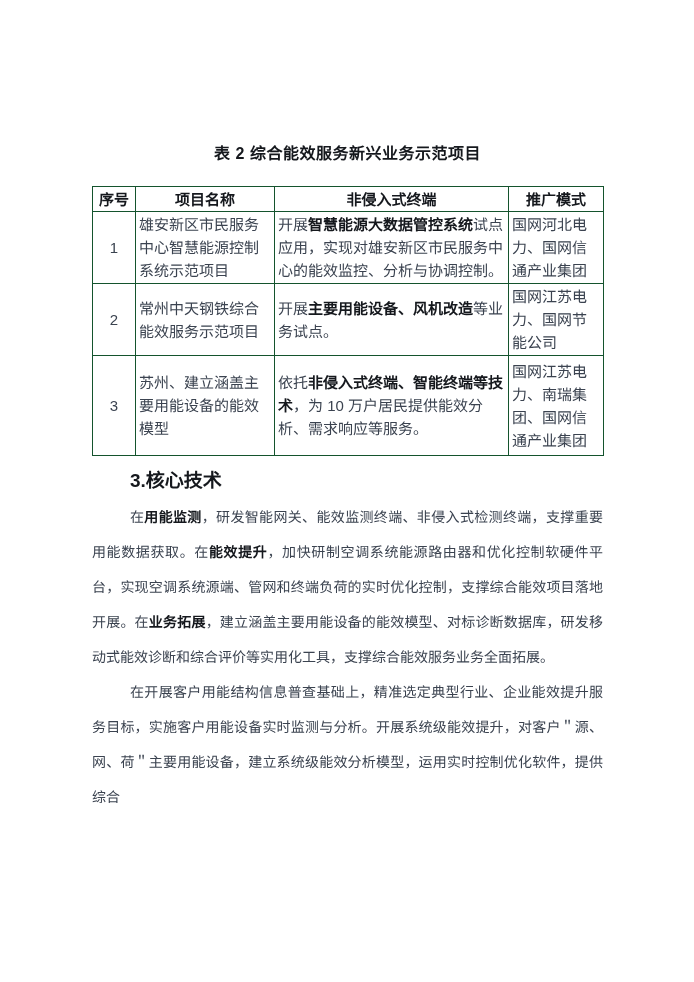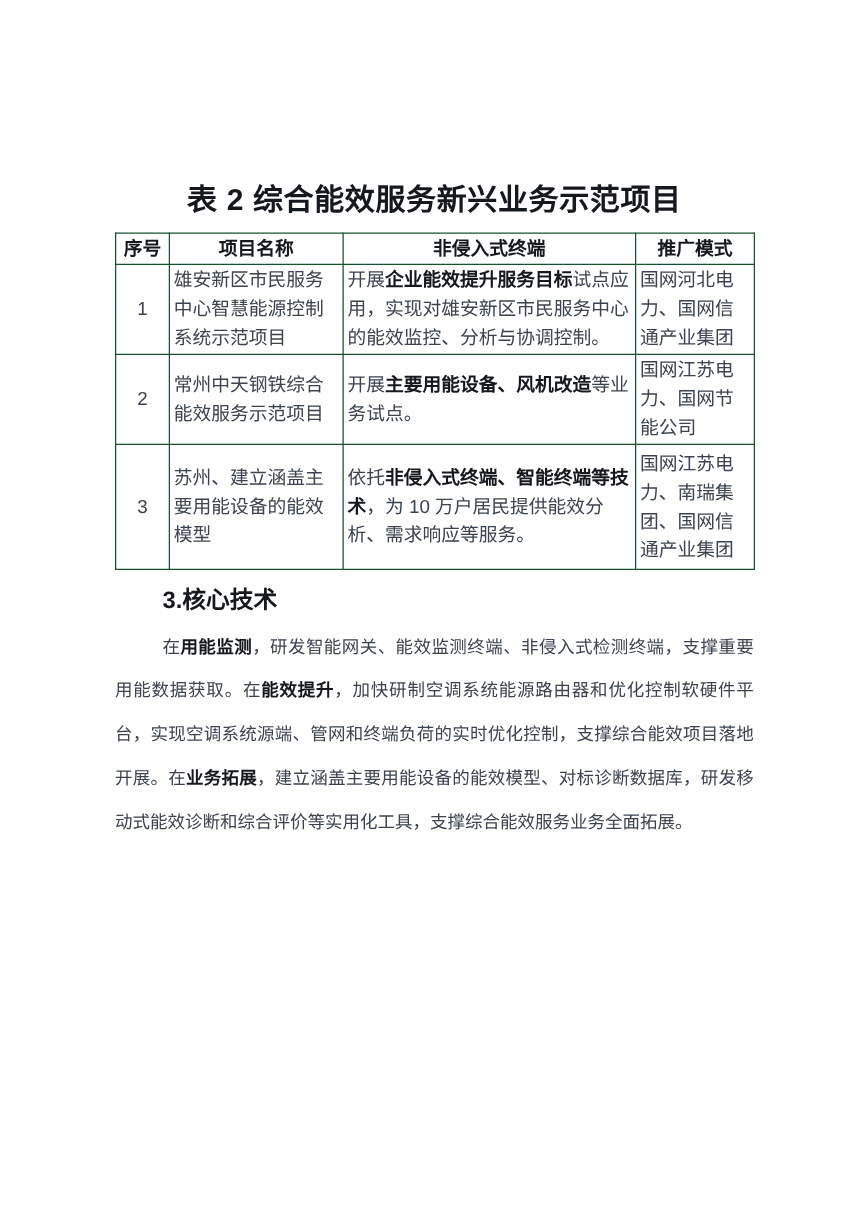--- a/index.html
+++ b/index.html
@@ -10,25 +10,25 @@
     font-family:"Liberation Sans","DejaVu Sans",sans-serif;
     color:#3b4350;
     overflow:hidden;
   }
   .content {
     position:absolute;
     left:92px; top:140px;
     width:511px;
   }
   .doc-title {
-    font-size:24px;
+    font-size:16px;
     font-weight:bold;
     color:#15181d;
     text-align:center;
-    margin:0 0 11px 0;
+    margin:0 0 22px 0;
     letter-spacing:0.5px;
   }
   table.projects {
     border-collapse:collapse;
     width:100%;
     table-layout:fixed;
   }
   table.projects th, table.projects td {
     border:1px solid #14532d;
     font-size:15px;
@@ -87,36 +87,37 @@
           <th>序号</th>
           <th>项目名称</th>
           <th>非侵入式终端</th>
           <th>推广模式</th>
         </tr>
       </thead>
       <tbody>
         <tr class="r1">
           <td class="c-no">1</td>
           <td class="c-name">雄安新区市民服务中心智慧能源控制系统示范项目</td>
-          <td class="c-content"><span>开展</span><span class="bold">企业能效提升服务目标</span><span>试点应用，实现对雄安新区市民服务中心的能效监控、分析与协调控制。</span></td>
+          <td class="c-content"><span>开展</span><span class="bold">智慧能源大数据管控系统</span><span>试点应用，实现对雄安新区市民服务中心的能效监控、分析与协调控制。</span></td>
           <td class="c-unit">国网河北电力、国网信通产业集团</td>
         </tr>
         <tr class="r2">
           <td class="c-no">2</td>
           <td class="c-name">常州中天钢铁综合能效服务示范项目</td>
           <td class="c-content"><span>开展</span><span class="bold">主要用能设备、风机改造</span><span>等业务试点。</span></td>
           <td class="c-unit">国网江苏电力、国网节能公司</td>
         </tr>
         <tr class="r3">
           <td class="c-no">3</td>
           <td class="c-name">苏州、建立涵盖主要用能设备的能效模型</td>
           <td class="c-content"><span>依托</span><span class="bold">非侵入式终端、智能终端等技术</span><span>，为 10 万户居民提供能效分析、需求响应等服务。</span></td>
           <td class="c-unit">国网江苏电力、南瑞集团、国网信通产业集团</td>
         </tr>
       </tbody>
     </table>
 
     <h3 class="sec-heading">3.核心技术</h3>
     <p class="body-para"><span>在</span><span class="bold">用能监测</span><span>，研发智能网关、能效监测终端、非侵入式检测终端，支撑重要用能数据获取。在</span><span class="bold">能效提升</span><span>，加快研制空调系统能源路由器和优化控制软硬件平台，实现空调系统源端、管网和终端负荷的实时优化控制，支撑综合能效项目落地开展。在</span><span class="bold">业务拓展</span><span>，建立涵盖主要用能设备的能效模型、对标诊断数据库，研发移动式能效诊断和综合评价等实用化工具，支撑综合能效服务业务全面拓展。</span></p>
 
+    <p class="body-para">在开展客户用能结构信息普查基础上，精准选定典型行业、企业能效提升服务目标，实施客户用能设备实时监测与分析。开展系统级能效提升，对客户＂源、网、荷＂主要用能设备，建立系统级能效分析模型，运用实时控制优化软件，提供综合</p>
 
   </div>
 </div>
 
 </body></html>

